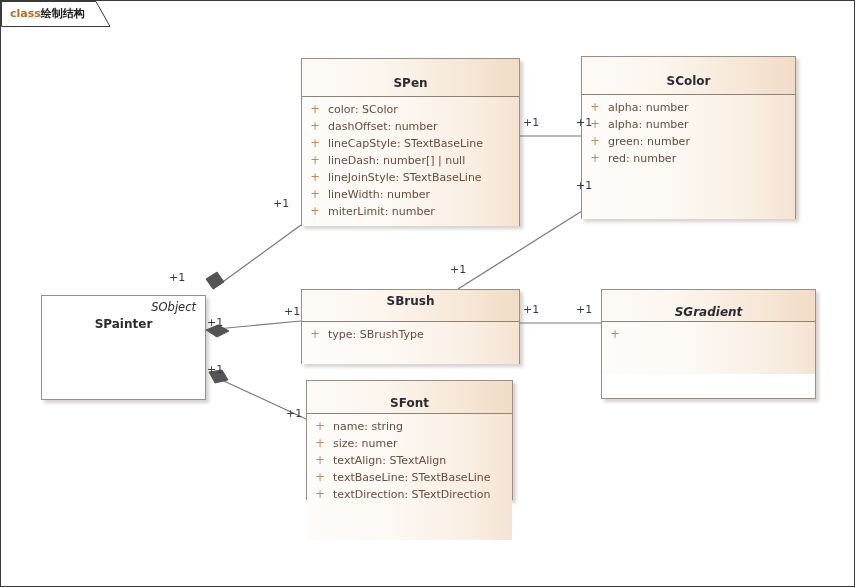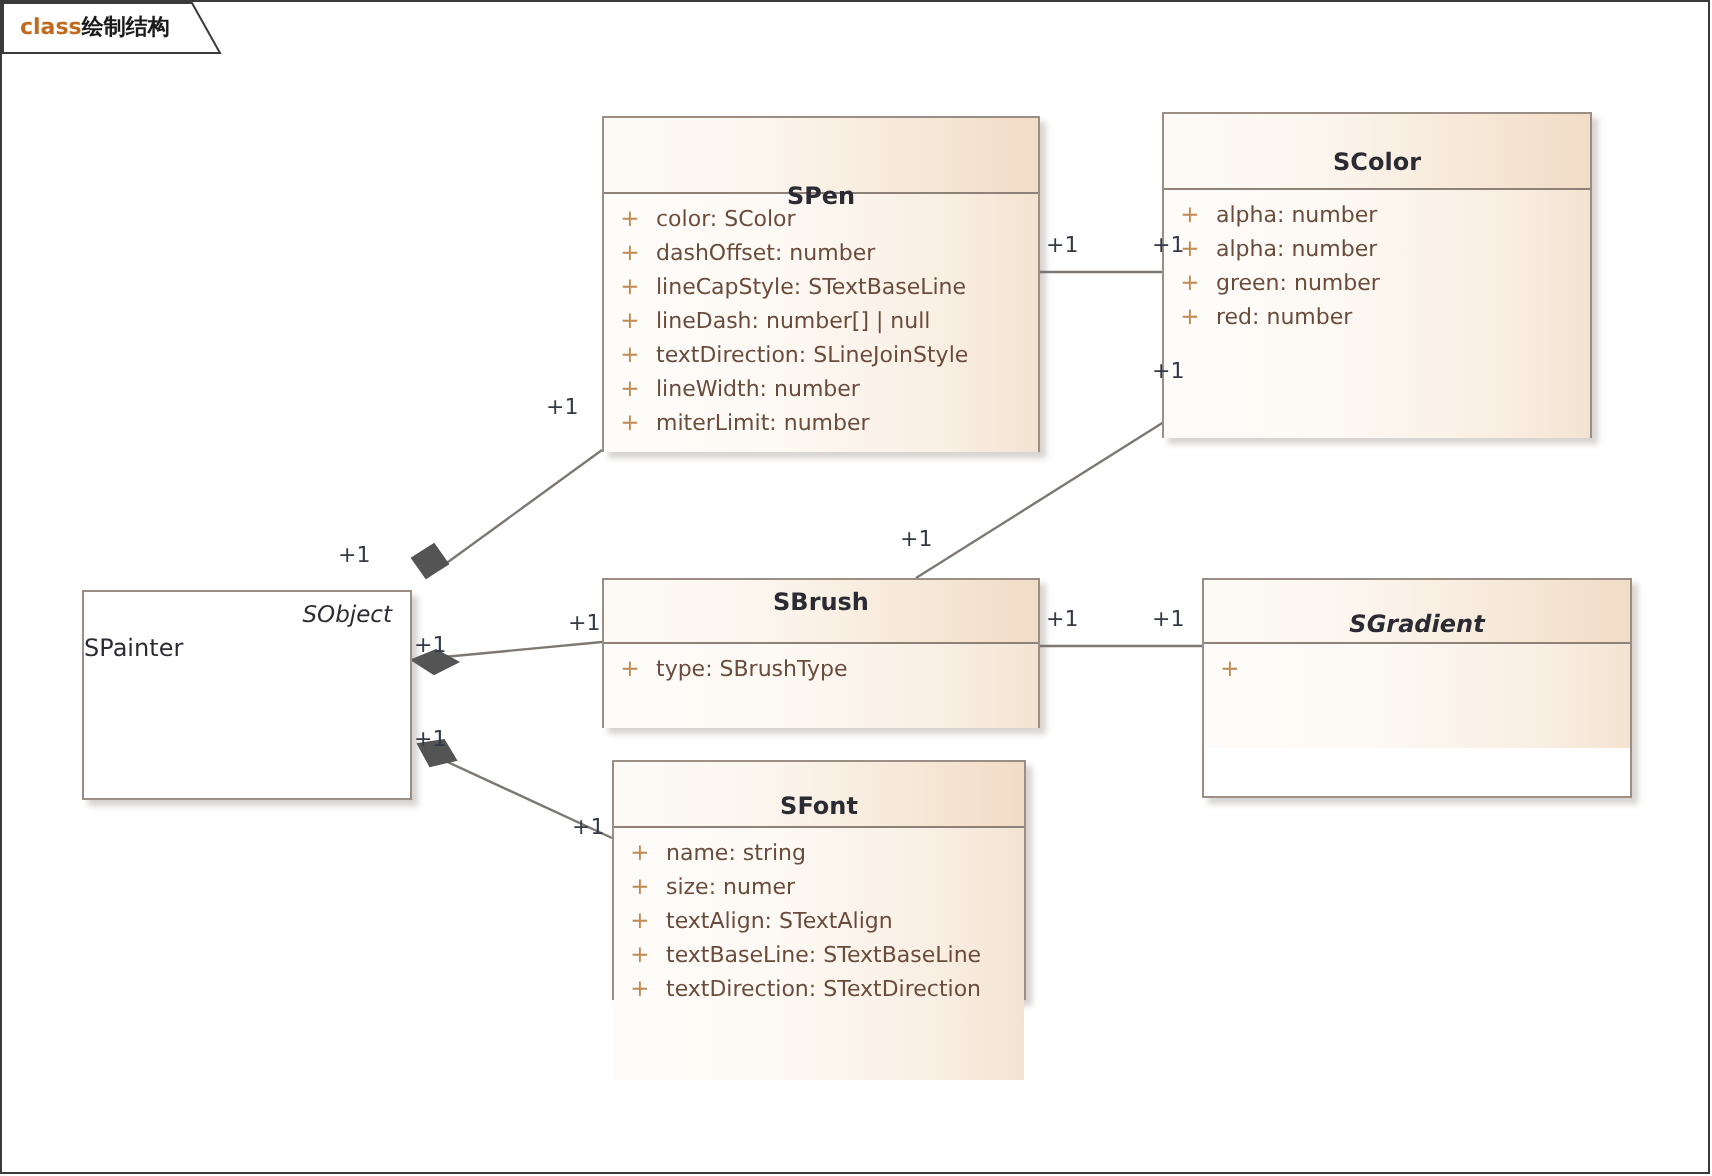--- a/index.html
+++ b/index.html
@@ -33,21 +33,21 @@
        padding-top:4px;}
   .attr-row{display:flex;align-items:flex-start;height:17px;line-height:17px;}
   .attr-vis{width:26px;text-align:center;color:#c08a53;font-size:11.5px;flex:none;}
   .attr-text{color:#6a4b3c;font-size:11px;white-space:nowrap;}
 
   
   #class-spainter{ }
   #class-spainter .sp-stereo{position:absolute;right:9px;top:4px;
        font-style:italic;font-size:11.5px;color:#2b2b33;}
   #class-spainter .sp-name{position:absolute;left:0;right:0;top:21px;
-       font-size:12px;font-weight:normal;color:#2b2b33;}
+       text-align:center;font-size:12px;font-weight:bold;color:#2b2b33;}
 
   
   #connector-layer{position:absolute;left:0;top:0;width:855px;height:587px;z-index:3;}
   .mult-label{position:absolute;font-size:11px;color:#333a46;z-index:5;white-space:nowrap;}
 </style>
 </head>
 <body>
 
 <div id="diagram-frame">
 
@@ -98,21 +98,21 @@
 
   <span class="mult-label" style="left:522px;top:302px;">+1</span>
   <span class="mult-label" style="left:575px;top:302px;">+1</span>
 
   <div class="uml-class" id="class-spainter" style="left:40px;top:294px;width:165px;height:105px;">
     <div class="sp-stereo">SObject</div>
     <div class="sp-name">SPainter</div>
   </div>
 
   <div class="uml-class" id="class-spen" style="left:300px;top:57px;width:219px;height:168px;">
-    <div class="uml-head with-div" style="height:38px;padding-top:28px;">
+    <div class="uml-head with-div" style="height:38px;padding-top:13px;">
       <span class="uml-title">SPen</span>
     </div>
     <div class="uml-body" style="height:129px;">
       <div class="attr-row">
         <span class="attr-vis">+</span>
         <span class="attr-text">color: SColor</span>
       </div>
       <div class="attr-row">
         <span class="attr-vis">+</span>
         <span class="attr-text">dashOffset: number</span>
@@ -120,21 +120,21 @@
       <div class="attr-row">
         <span class="attr-vis">+</span>
         <span class="attr-text">lineCapStyle: STextBaseLine</span>
       </div>
       <div class="attr-row">
         <span class="attr-vis">+</span>
         <span class="attr-text">lineDash: number[] | null</span>
       </div>
       <div class="attr-row">
         <span class="attr-vis">+</span>
-        <span class="attr-text">textDirection: SLineJoinStyle</span>
+        <span class="attr-text">lineJoinStyle: STextBaseLine</span>
       </div>
       <div class="attr-row">
         <span class="attr-vis">+</span>
         <span class="attr-text">lineWidth: number</span>
       </div>
       <div class="attr-row">
         <span class="attr-vis">+</span>
         <span class="attr-text">miterLimit: number</span>
       </div>
     </div>

